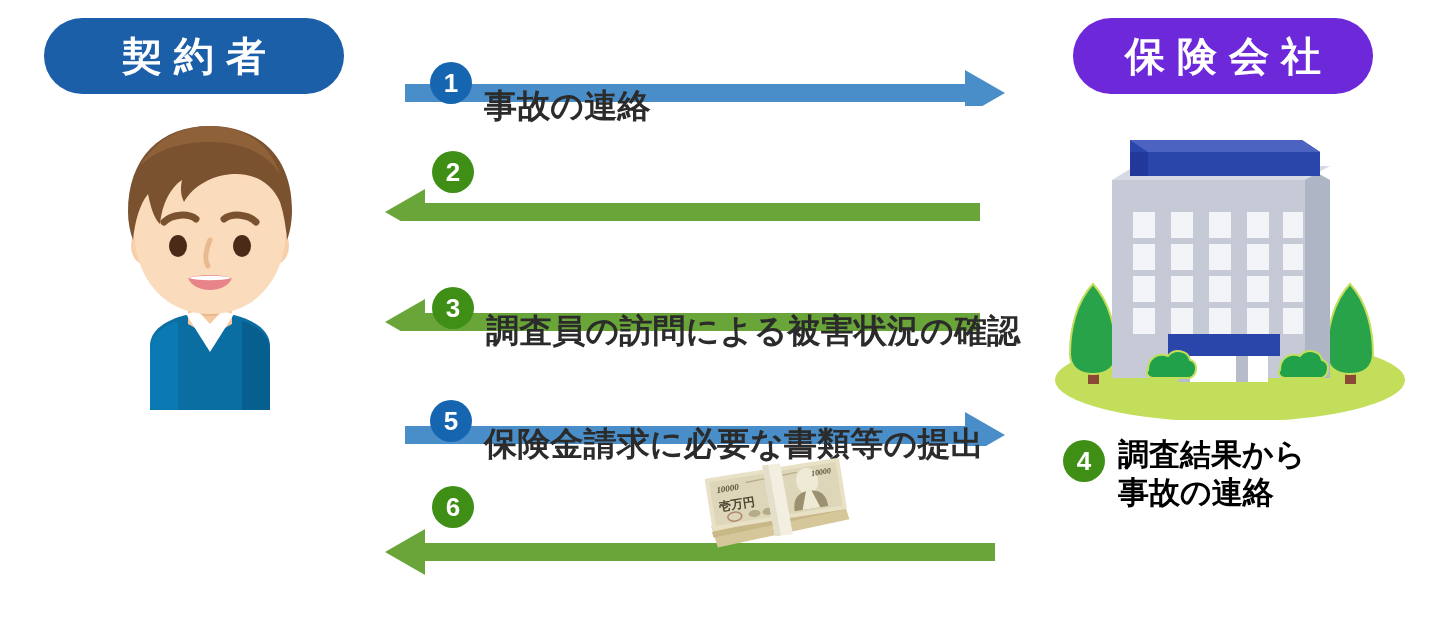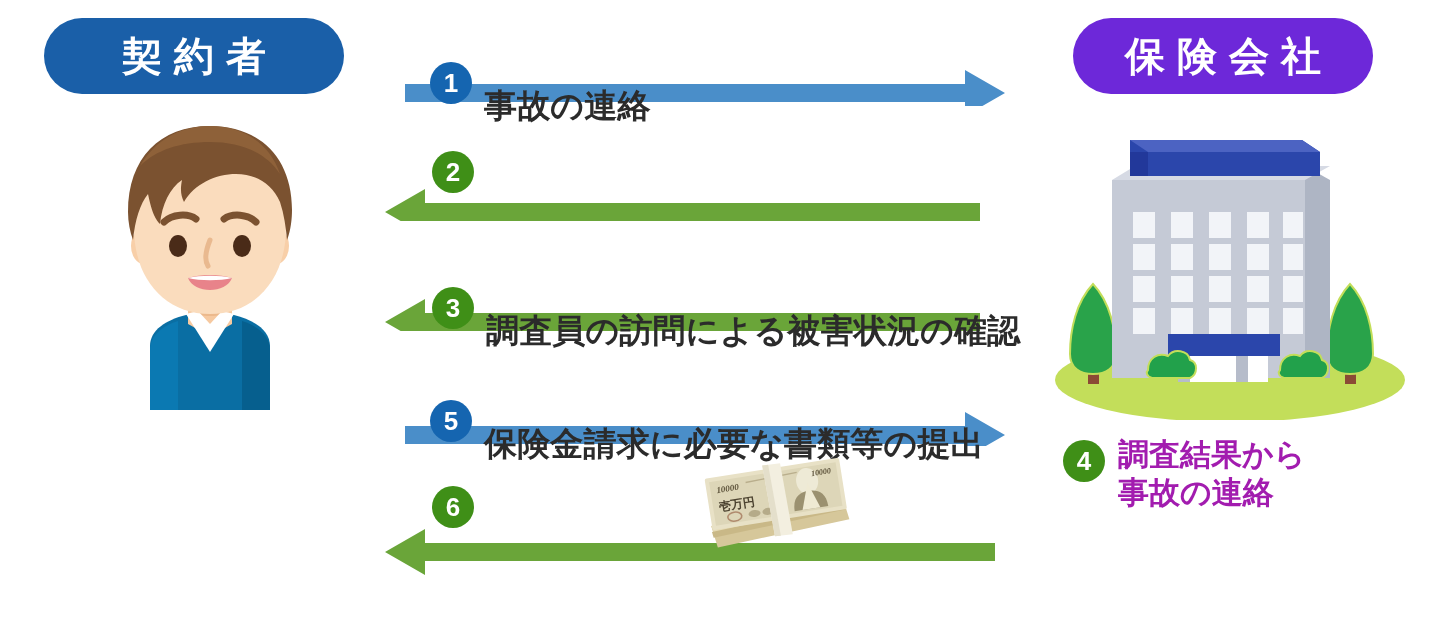--- a/index.html
+++ b/index.html
@@ -55,21 +55,21 @@
     letter-spacing:0.005em;
     margin-top:48px;
   }
 
   
   #step4-block {
     position:absolute; left:1063px; top:436px;
     display:flex; align-items:flex-start; gap:13px;
   }
   #step4-block .badge { margin-top:4px; }
-  #step4-text { font-size:31px; font-weight:700; color:#a21caf; line-height:1.24; }
+  #step4-text { font-size:31px; font-weight:700; color:#000000; line-height:1.24; }
 
   
   #money { position:absolute; left:697px; top:456px; width:158px; height:96px; }
 </style>
 </head>
 <body>
 
 <div id="stage">
 
   <div id="pill-policyholder" class="pill">

